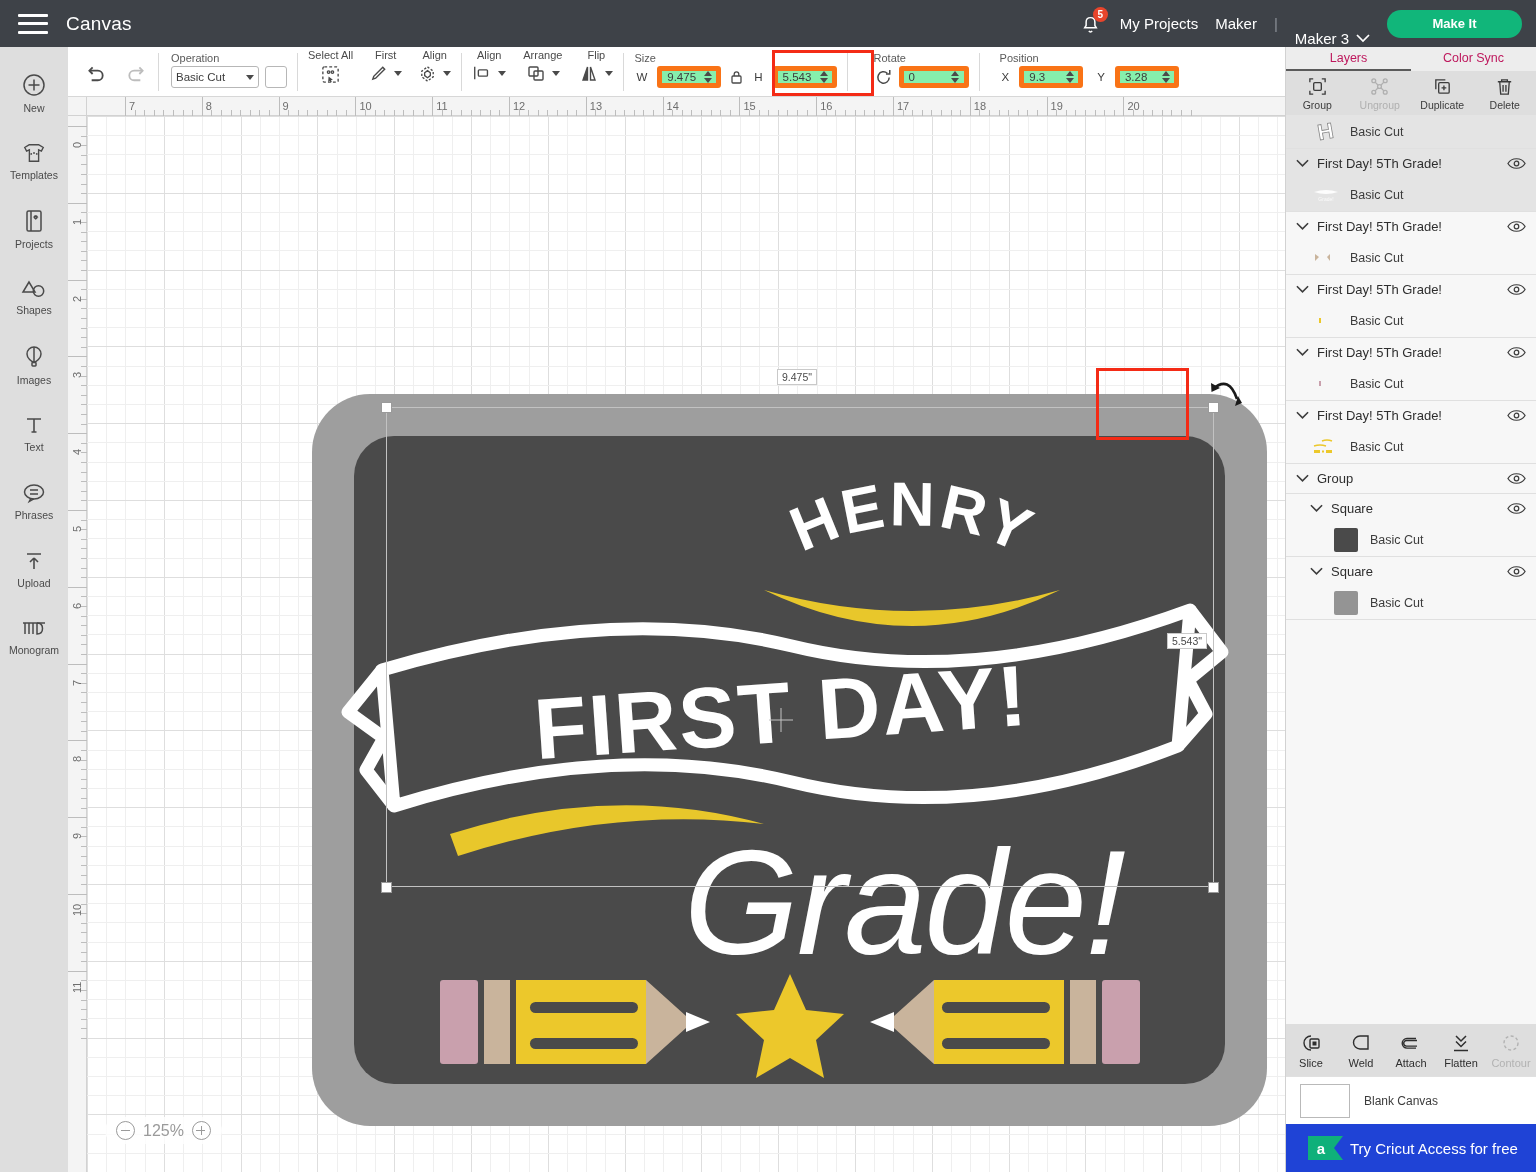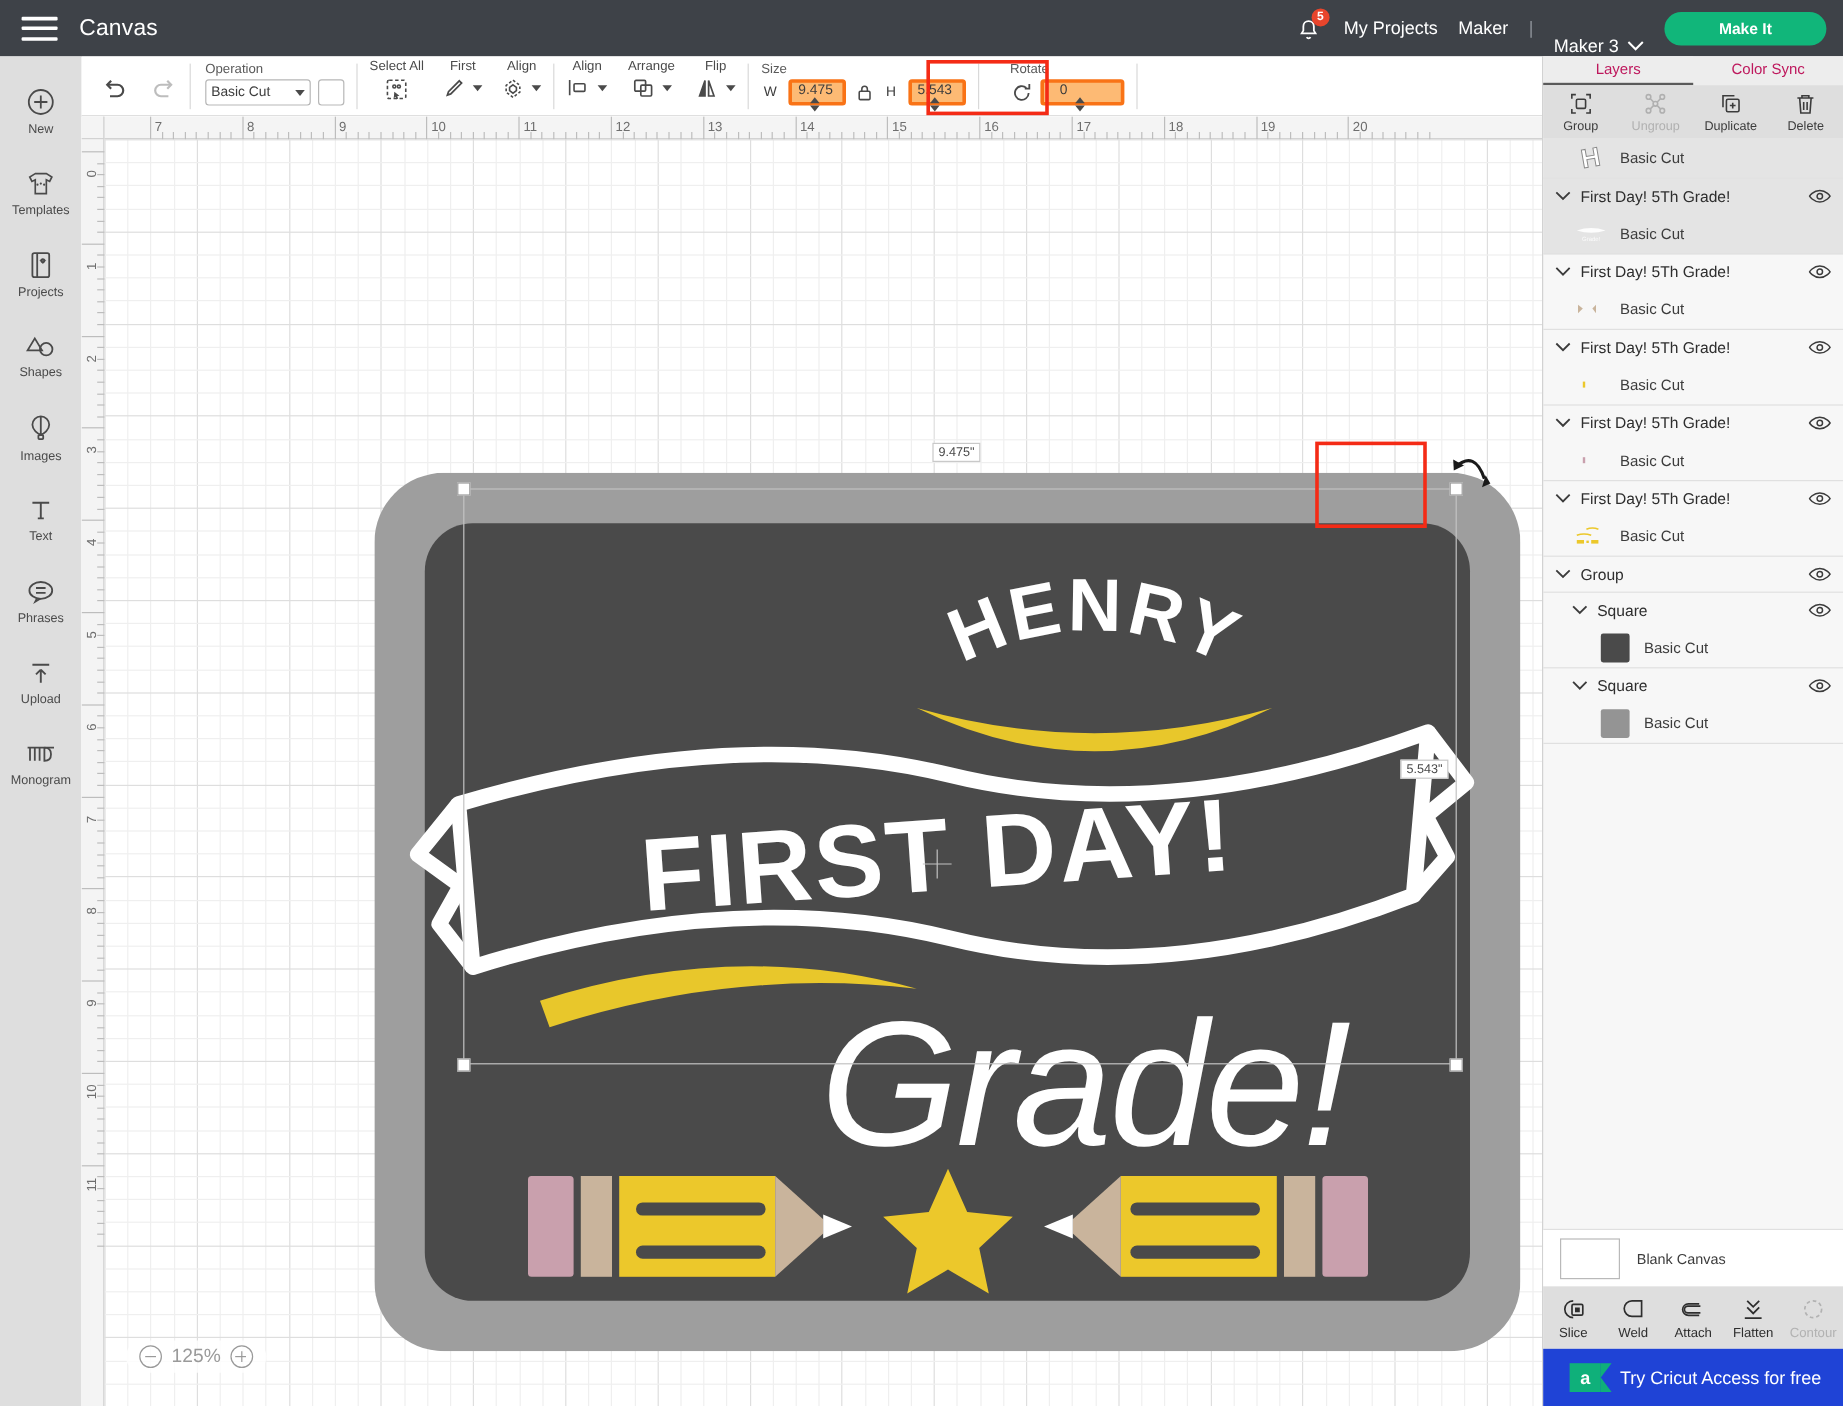--- a/index.html
+++ b/index.html
@@ -59,22 +59,22 @@
   .iconbtn .cap { font-size: 11px; color: #4a4a4a; margin-bottom: 3px; }
   .caret { width: 0; height: 0; border-left: 4px solid transparent;
     border-right: 4px solid transparent; border-top: 5px solid #4a4a4a; margin-left: 3px; }
   .undo-redo { display: flex; gap: 18px; align-items: center; padding-top: 17px; margin-left: 16px; }
   select.op, .fakeselect { width: 88px; height: 22px; font-size: 11.5px;
     border: 1px solid #b7b7b7; border-radius: 3px; background: #fff; color: #3c3c3c;
     font-family: "Liberation Sans", sans-serif; padding: 0 4px;
     display: flex; align-items: center; justify-content: space-between; cursor: pointer; }
   .swatch { width: 22px; height: 22px; border: 1px solid #b7b7b7; border-radius: 3px;
     background: #fff; cursor: pointer; }
-  .numfield { display: flex; align-items: center; border: 3px solid #f97316;
-    border-radius: 3px; height: 22px; background: #fdba74; flex-direction: column; }
+  .numfield { display: flex; align-items: center; border: 5px solid #f97316;
+    border-radius: 3px; height: 22px; background: #86efac; }
   .numfield input { border: none; outline: none; width: 42px; height: 20px;
     font-size: 11.5px; font-family: "Liberation Sans", sans-serif; padding-left: 5px;
     color: #3c3c3c; background: transparent; }
   .spin { display: flex; flex-direction: column; justify-content: center;
     padding-right: 4px; gap: 2px; cursor: pointer; }
   .spin .up { width: 0; height: 0; border-left: 4px solid transparent;
     border-right: 4px solid transparent; border-bottom: 5px solid #4a4a4a; }
   .spin .dn { width: 0; height: 0; border-left: 4px solid transparent;
     border-right: 4px solid transparent; border-top: 5px solid #4a4a4a; }
   .fieldlbl { font-size: 11.5px; color: #3c3c3c; margin-right: 4px; margin-left: 2px; }
@@ -406,20 +406,41 @@
         <span class="spin">
             <i class="up"></i>
             <i class="dn"></i>
           </span>
       </span>
     </div>
   </div>
 
   <div class="vsep"></div>
 
+  <div class="tgroup" style="margin-left:10px">
+    <span class="tgroup-title">Position</span>
+    <div class="tgroup-body">
+      <span class="fieldlbl">X</span>
+      <span class="numfield">
+        <input value="9.3" style="">
+        <span class="spin">
+            <i class="up"></i>
+            <i class="dn"></i>
+          </span>
+      </span>
+      <span class="fieldlbl" style="margin-left:8px">Y</span>
+      <span class="numfield">
+        <input value="3.28" style="">
+        <span class="spin">
+            <i class="up"></i>
+            <i class="dn"></i>
+          </span>
+      </span>
+    </div>
+  </div>
 </div>
 
 <div class="redbox" style="left:772px; top:50px; width:102px; height:46px;"></div>
 
 <div id="canvasarea">
   <div id="grid">
       <div style="position:absolute;left:0.0px;top:0;width:1px;height:1056px;background:#dedede"></div>
       <div style="position:absolute;left:19.2px;top:0;width:1px;height:1056px;background:#efefef"></div>
       <div style="position:absolute;left:38.4px;top:0;width:1px;height:1056px;background:#efefef"></div>
       <div style="position:absolute;left:57.6px;top:0;width:1px;height:1056px;background:#efefef"></div>
@@ -1060,25 +1081,20 @@
       </div>
       <div class="lchild ind">
         <span class="thumb">
           <span class="sw" style="background:#949494"></span>
         </span>
         <span class="cut">Basic Cut</span>
       </div>
     </div>
   </div>
 
-  <div id="canvasrow">
-    <span class="prev"></span>
-    <span class="cname">Blank Canvas</span>
-  </div>
-
   <div id="ops">
     <div class="opbtn">
       <svg width="22" height="22" viewBox="0 0 22 22" fill="none" stroke="#2e2e2e" stroke-width="1.4">
         <path d="M11 4a7 7 0 1 0 0 14"></path>
           <rect x="10" y="7" width="9" height="9" rx="1.2"></rect>
         <path d="M12.5 9.5h4v4h-4z" fill="#2e2e2e" stroke="none"></path>
       </svg>
       <span class="cap3">Slice</span>
     </div>
     <div class="opbtn">
@@ -1103,17 +1119,22 @@
       <span class="cap3">Flatten</span>
     </div>
     <div class="opbtn dim">
       <svg width="22" height="22" viewBox="0 0 22 22" fill="none" stroke="#b2b2b2" stroke-width="1.4">
         <circle cx="11" cy="11" r="7" stroke-dasharray="3 2.4"></circle>
       </svg>
       <span class="cap3">Contour</span>
     </div>
   </div>
 
+  <div id="canvasrow">
+    <span class="prev"></span>
+    <span class="cname">Blank Canvas</span>
+  </div>
+
   <div id="promo">
     <span class="atag">a</span>
     <span class="ptxt">Try Cricut Access for free</span>
   </div>
 </div>
 
 </body></html>

